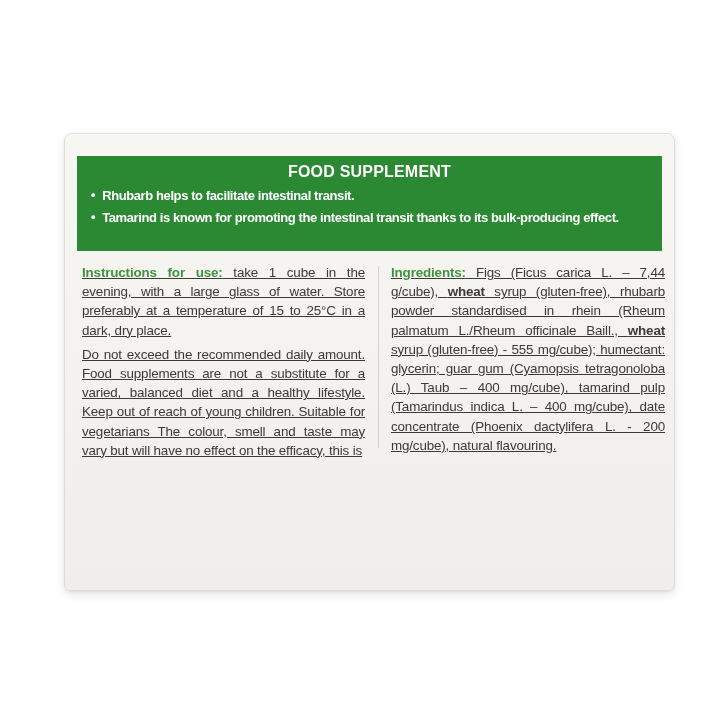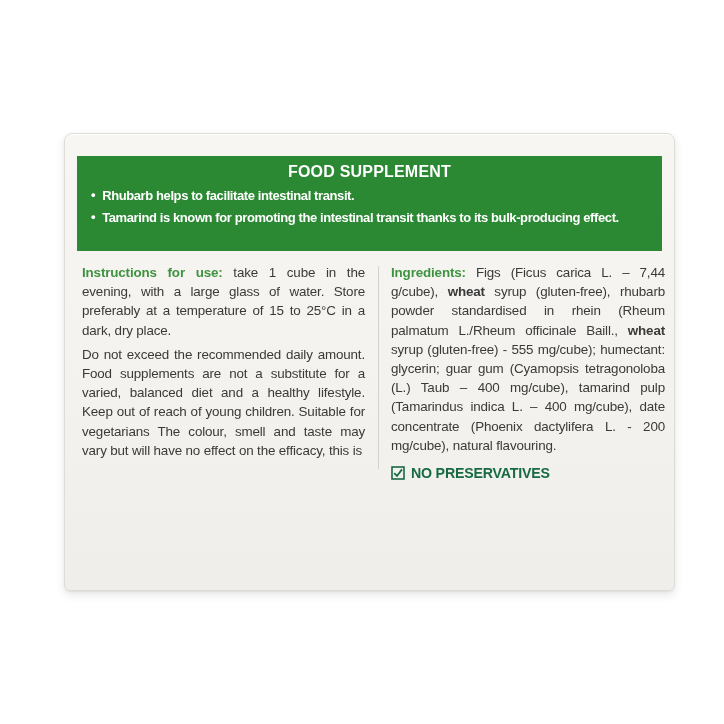--- a/index.html
+++ b/index.html
@@ -37,21 +37,21 @@
   .content{
     display:flex;align-items:stretch;
     padding:12px 9px 0 17px;
   }
   .col{min-height:10px;}
   .col-left{width:283px;}
   .col-right{flex:1;}
   .divider{width:1px;background:#d2d1cc;margin:3px 12px 12px 13px;}
   .para{
     font-size:13.4px;letter-spacing:-0.15px;line-height:19.2px;
-    color:var(--body-color);text-align:justify;
+    color:var(--body-color);text-align:justify;text-decoration:underline;
   }
   .para + .para{margin-top:5px;}
   .col-right .para + .para{margin-top:9px;}
   .seg-heading{color:var(--heading-green);font-weight:bold;}
   .seg-bold{font-weight:bold;}
   .nopres{
     margin-top:10px;display:flex;align-items:center;
     font-weight:bold;font-size:14.2px;letter-spacing:-0.2px;color:var(--dark-green);
   }
   .nopres .checkbox{display:inline-flex;margin-right:6px;}
@@ -73,26 +73,17 @@
     <div class="content">
       <div class="col col-left">
           <div class="para"><span class="seg-heading">Instructions for use:</span><span class="seg-body"> take 1 cube in the evening, with a large glass of water. Store preferably at a temperature of 15 to 25°C in a dark, dry place.</span></div>
           <div class="para"><span class="seg-body">Do not exceed the recommended daily amount. Food supplements are not a substitute for a varied, balanced diet and a healthy lifestyle. Keep out of reach of young children. Suitable for vegetarians The colour, smell and taste may vary but will have no effect on the efficacy, this is</span></div>
         </div>
       <div class="divider"></div>
       <div class="col col-right">
         <div>
             <div class="para"><span class="seg-heading">Ingredients:</span><span class="seg-body"> Figs (Ficus carica L. – 7,44 g/cube), </span><span class="seg-bold">wheat</span><span class="seg-body"> syrup (gluten-free), rhubarb powder standardised in rhein (Rheum palmatum L./Rheum officinale Baill., </span><span class="seg-bold">wheat</span><span class="seg-body"> syrup (gluten-free) - 555 mg/cube); humectant: glycerin; guar gum (Cyamopsis tetragonoloba (L.) Taub – 400 mg/cube), tamarind pulp (Tamarindus indica L. – 400 mg/cube), date concentrate (Phoenix dactylifera L. - 200 mg/cube), natural flavouring.</span></div>
           </div>
-        <div class="nopres">
-          <span class="checkbox">
-            <svg width="14" height="14" viewBox="0 0 14 14" aria-hidden="true">
-              <rect x="1" y="1" width="12" height="12" fill="none" stroke="#176a42" stroke-width="1.6"></rect>
-              <path d="M3.2 7.2 L6 10 L11 3.4" fill="none" stroke="#176a42" stroke-width="1.8"></path>
-            </svg>
-          </span>
-          <span>NO PRESERVATIVES</span>
-        </div>
       </div>
     </div>
 
   </div>
 </div>
 
 </body></html>

